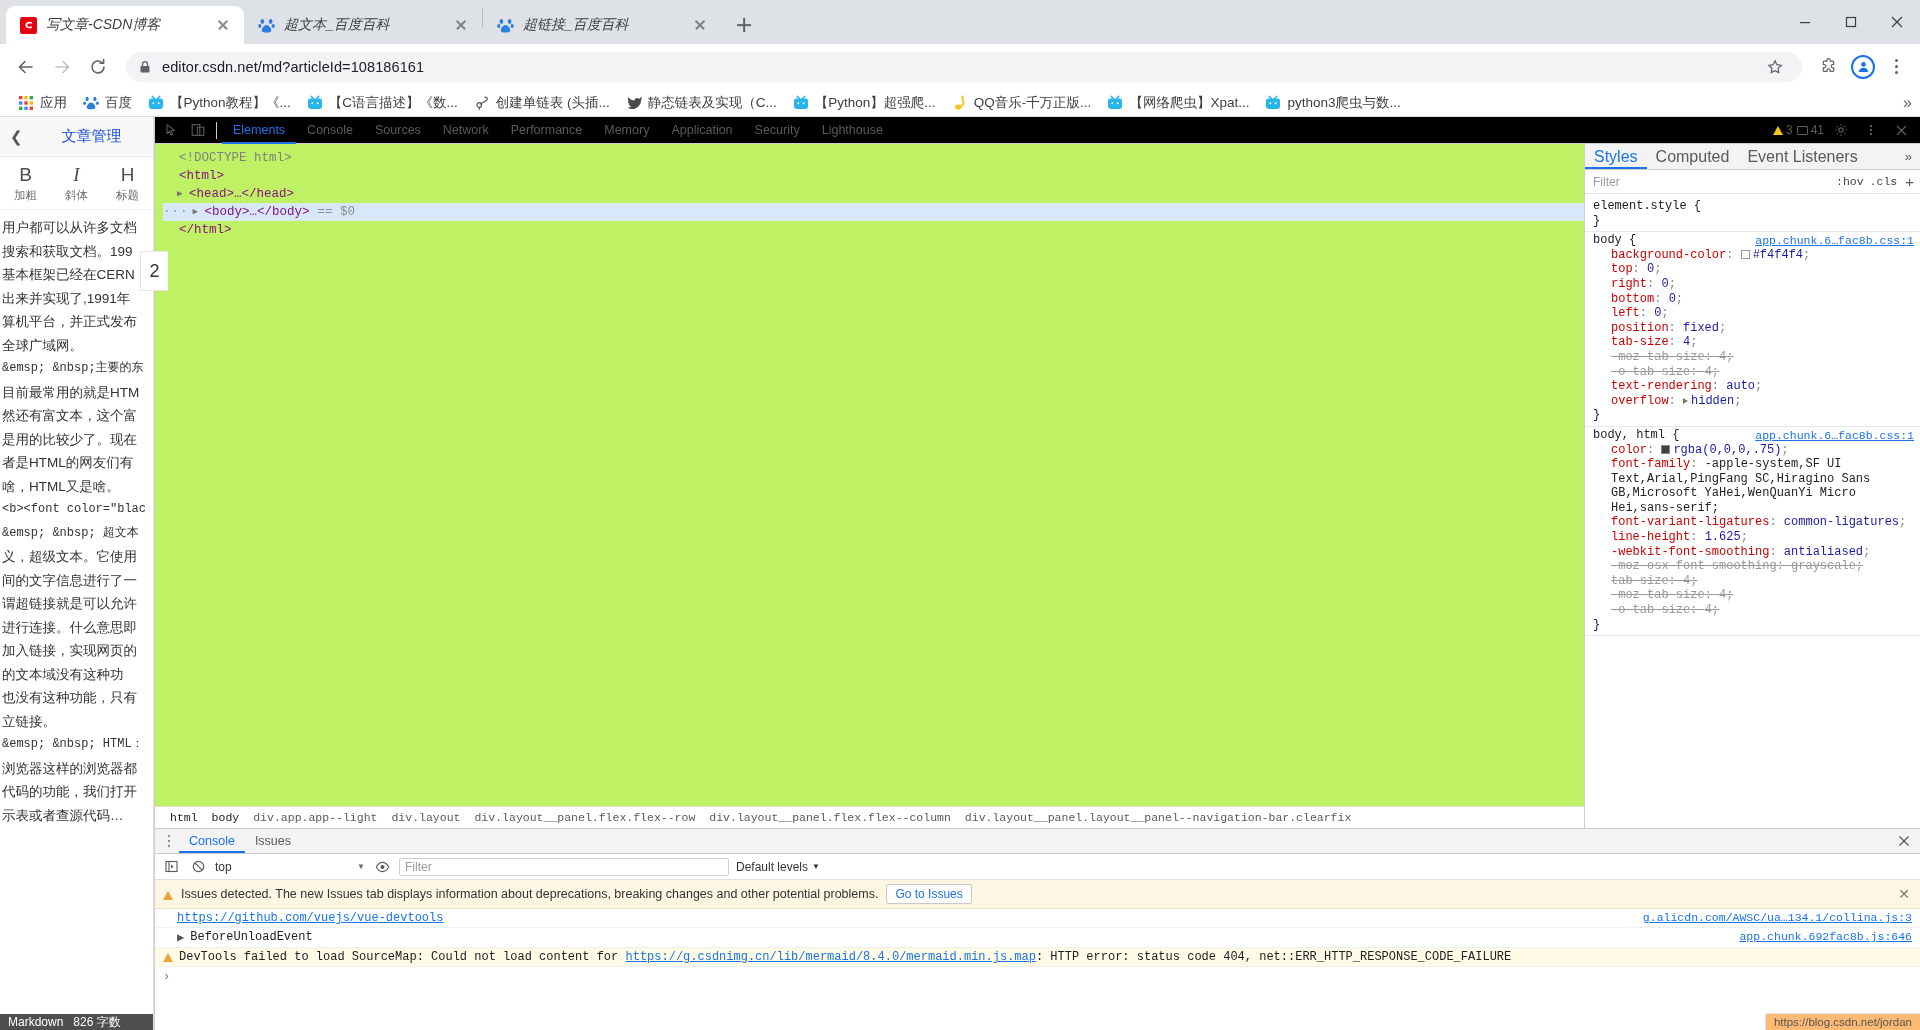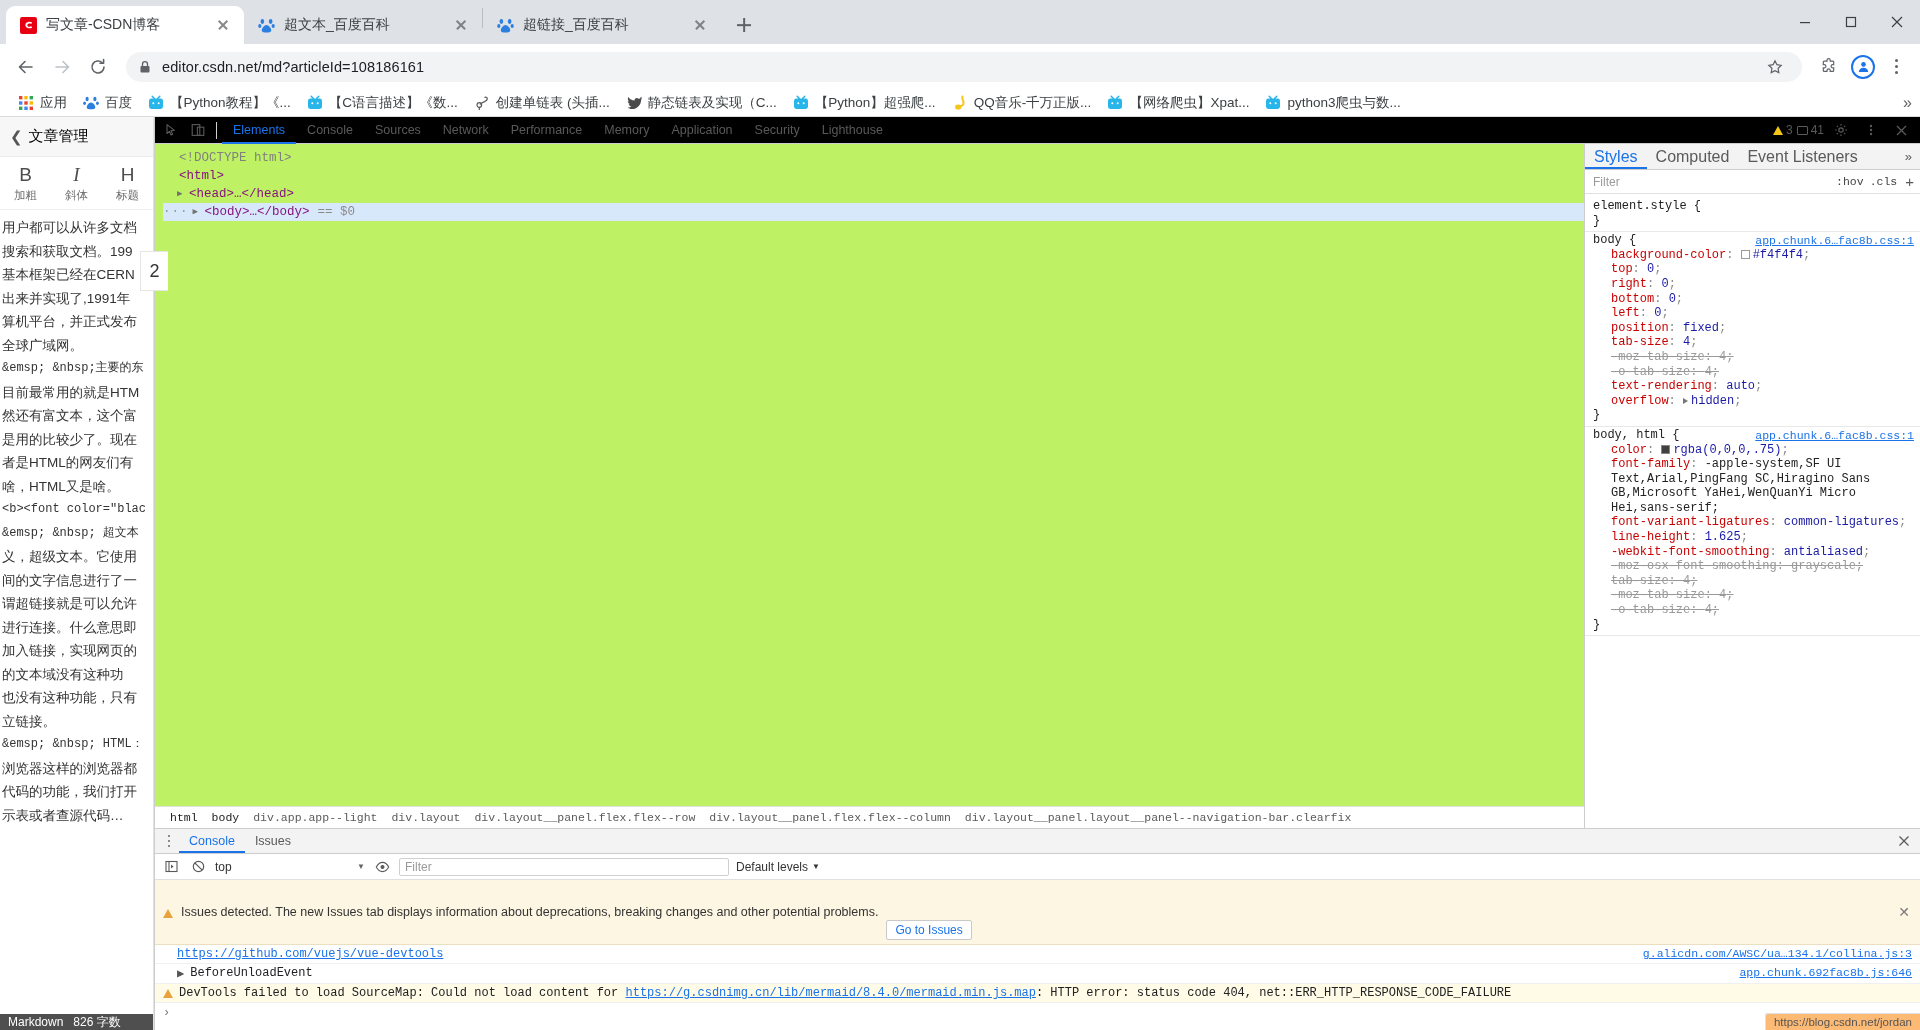--- a/index.html
+++ b/index.html
@@ -19,21 +19,21 @@
   .tab {
     height:38px; display:flex; align-items:center; gap:9px;
     padding:0 12px 0 14px; border-radius:9px 9px 0 0;
     min-width:238px; max-width:290px; position:relative;
   }
   .tab.active { background:#fff; }
   .tab.inactive { background:#dee1e6; }
   .tab-favicon { width:17px; height:17px; flex:none; display:block; }
   .tab-title {
     flex:1; font-size:14px; color:#3c4043; white-space:nowrap;
-    overflow:hidden; text-overflow:ellipsis;
+    overflow:hidden; text-overflow:ellipsis;font-style:italic;
   }
   .tab-close {
     width:18px; height:18px; flex:none; position:relative; opacity:.75;
   }
   .tab-close::before, .tab-close::after {
     content:""; position:absolute; left:3px; top:8px; width:12px; height:1.6px;
     background:#5f6368;
   }
   .tab-close::before { transform:rotate(45deg); }
   .tab-close::after { transform:rotate(-45deg); }
@@ -81,21 +81,21 @@
   .bm-ico { width:16px; height:16px; flex:none; display:block; }
   .bm-overflow { position:absolute; right:8px; font-size:16px; color:#5f6368; }
 
   
   .main { flex:1; display:flex; min-height:0; position:relative; }
 
   
   .editor { width:154px; flex:none; background:#fff; display:flex; flex-direction:column; border-right:1px solid #e2e2e2; min-height:0; }
   .ed-head { height:40px; display:flex; align-items:center; gap:6px; padding-left:10px; background:#f7f7f7; border-bottom:1px solid #ececec; }
   .ed-back { font-size:15px; color:#555; }
-  .ed-title { font-size:15px; color:#000000; white-space:nowrap; }
+  .ed-title { font-size:15px; color:#1d4ed8; white-space:nowrap;margin-left:33px; }
   .ed-titlebox {
     position:absolute; left:140px; top:134px; width:28px; height:40px; background:#fff;
     display:flex; align-items:center; justify-content:center; font-size:18px; color:#333;
     border:1px solid #e6e6e6; border-right:none; z-index:3;
   }
   .ed-toolbar { display:flex; padding:8px 0 6px; background:#fff; border-bottom:1px solid #efefef; }
   .ed-tool { flex:1; display:flex; flex-direction:column; align-items:center; gap:3px; }
   .ed-tool .g { font-size:19px; color:#4d4d4d; line-height:20px; }
   .ed-tool .g.ital { font-style:italic; font-family:"Liberation Serif",serif; }
   .ed-tool .t { font-size:11.5px; color:#6b6b6b; }
@@ -186,21 +186,21 @@
   .dw-filter { width:330px; height:18px; border:1px solid #d0d0d0; border-radius:2px; background:#fff; font-size:12px; color:#9a9a9a; padding:0 5px; display:flex; align-items:center; }
   .dw-levels { font-size:12px; color:#333; display:flex; align-items:center; gap:4px; }
   .console-body { flex:1; overflow:hidden; font-family:"Liberation Mono", monospace; font-size:12px; }
   .issue-bar {
     background:#fdf6e3; border-bottom:1px solid #eadfc0; min-height:28px;
     display:flex; align-items:center; gap:8px; padding:4px 8px;
     font-family:"Liberation Sans",sans-serif; font-size:12.5px; color:#333;
   }
   .issue-btn {
     background:#fff; border:1px solid #c9c9c9; border-radius:2px;
-    font-size:12px; padding:2px 8px; color:#1a73e8;margin-top:36px;
+    font-size:12px; padding:2px 8px; color:#1a73e8;
   }
   .issue-x { margin-left:auto; font-size:14px; color:#7a7a7a; padding-right:2px; }
   .cmsg { display:flex; align-items:flex-start; gap:6px; padding:2px 8px; border-bottom:1px solid #f0f0f0; position:relative; min-height:19px; }
   .cmsg .src { position:absolute; right:8px; top:2px; color:#1a73e8; font-size:11.5px; text-decoration:underline; }
   .cmsg.warn { background:#fffbe6; }
   .wicon { width:0;height:0;border-left:5px solid transparent;border-right:5px solid transparent;border-bottom:9px solid #e8a33d; margin-top:3px; flex:none; }
   .link-blue { color:#1a73e8; text-decoration:underline; }
   .prompt-row { padding:3px 8px; color:#777; font-family:"Liberation Mono",monospace; font-size:12px; }
   .status-url {
     position:absolute; right:0; bottom:0; background:#fdba74; color:#555;
@@ -580,20 +580,24 @@
             <div class="row" style="padding-left:14px">
               <span class="tri">▶</span>
               <span class="tagc">&lt;head&gt;…&lt;/head&gt;</span>
             </div>
             <div class="row selected" style="padding-left:0">
               <span class="dotdot">···</span>
               <span class="tri">▶</span>
               <span class="tagc">&lt;body&gt;…&lt;/body&gt;</span>
               <span class="eqc" style="margin-left:6px">== $0</span>
             </div>
+            <div class="row">
+              <span class="tri"></span>
+              <span class="tagc">&lt;/html&gt;</span>
+            </div>
           </div>
 
           <div class="breadcrumb">
             <span class="crumb sel">html</span>
             <span class="crumb sel">body</span>
             <span class="crumb">div.app.app--light</span>
             <span class="crumb">div.layout</span>
             <span class="crumb">div.layout__panel.flex.flex--row</span>
             <span class="crumb">div.layout__panel.flex.flex--column</span>
             <span class="crumb">div.layout__panel.layout__panel--navigation-bar.clearfix</span>

